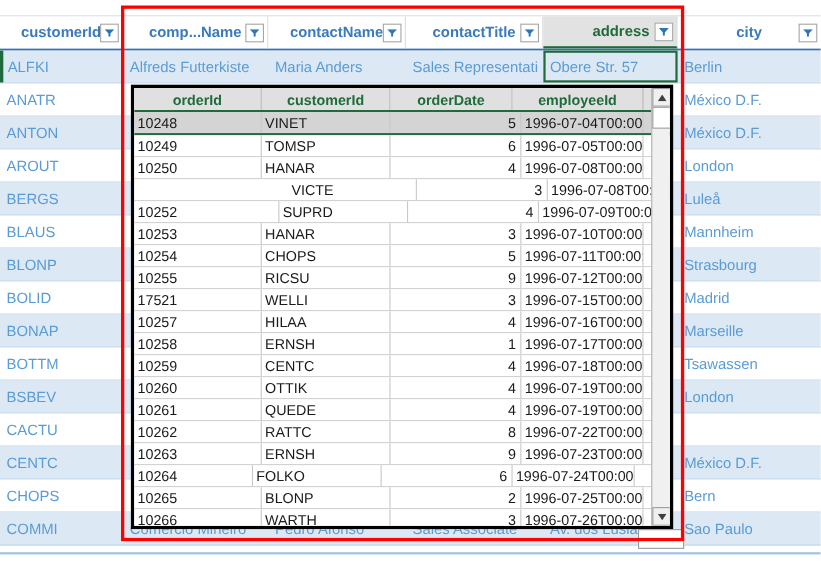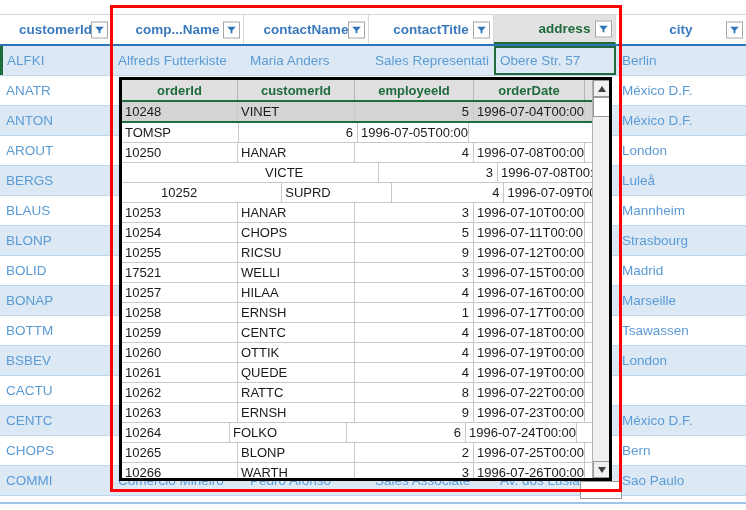--- a/index.html
+++ b/index.html
@@ -419,49 +419,50 @@
         <div class="og-cell" style="width: 122px;">Av. dos Lusiad</div>
         <div class="og-cell" style="width: 130px;">Sao Paulo</div>
       </div>
     </div>
 </div>
 
 <div id="inner-grid">
   <div class="ig-header" id="ig-header">
       <div class="ig-hcell" style="width: 116px;">orderId</div>
       <div class="ig-hcell" style="width: 117px;">customerId</div>
+      <div class="ig-hcell" style="width: 111px;">orderDate</div>
       <div class="ig-hcell" style="width: 119px;">employeeId</div>
-      <div class="ig-hcell" style="width: 111px;">orderDate</div>
     </div>
   <div class="ig-rows" id="ig-rows">
       <div class="ig-row current">
         <div class="ig-cell" style="width: 116px;">10248</div>
         <div class="ig-cell" style="width: 117px;">VINET</div>
         <div class="ig-cell num" style="width: 119px;">5</div>
         <div class="ig-cell" style="width: 111px;">1996-07-04T00:00:</div>
       </div>
       <div class="ig-row">
+        <div class="ig-cell" style="width: 116px;">10249</div>
         <div class="ig-cell" style="width: 117px;">TOMSP</div>
         <div class="ig-cell num" style="width: 119px;">6</div>
         <div class="ig-cell" style="width: 111px;">1996-07-05T00:00:</div>
       </div>
       <div class="ig-row">
         <div class="ig-cell" style="width: 116px;">10250</div>
         <div class="ig-cell" style="width: 117px;">HANAR</div>
         <div class="ig-cell num" style="width: 119px;">4</div>
         <div class="ig-cell" style="width: 111px;">1996-07-08T00:00:</div>
       </div>
       <div class="ig-row">
         <div class="ig-cell" style="width: 140px; margin-top: 29px;">10251</div>
         <div class="ig-cell" style="width: 117px;">VICTE</div>
         <div class="ig-cell num" style="width: 119px;">3</div>
         <div class="ig-cell" style="width: 111px;">1996-07-08T00:00:</div>
       </div>
       <div class="ig-row">
-        <div class="ig-cell" style="width: 132px; margin-left: 36px;">10252</div>
+        <div class="ig-cell" style="width: 132px;">10252</div>
         <div class="ig-cell" style="width: 117px;">SUPRD</div>
         <div class="ig-cell num" style="width: 119px;">4</div>
         <div class="ig-cell" style="width: 111px;">1996-07-09T00:00:</div>
       </div>
       <div class="ig-row">
         <div class="ig-cell" style="width: 116px;">10253</div>
         <div class="ig-cell" style="width: 117px;">HANAR</div>
         <div class="ig-cell num" style="width: 119px;">3</div>
         <div class="ig-cell" style="width: 111px;">1996-07-10T00:00:</div>
       </div>

